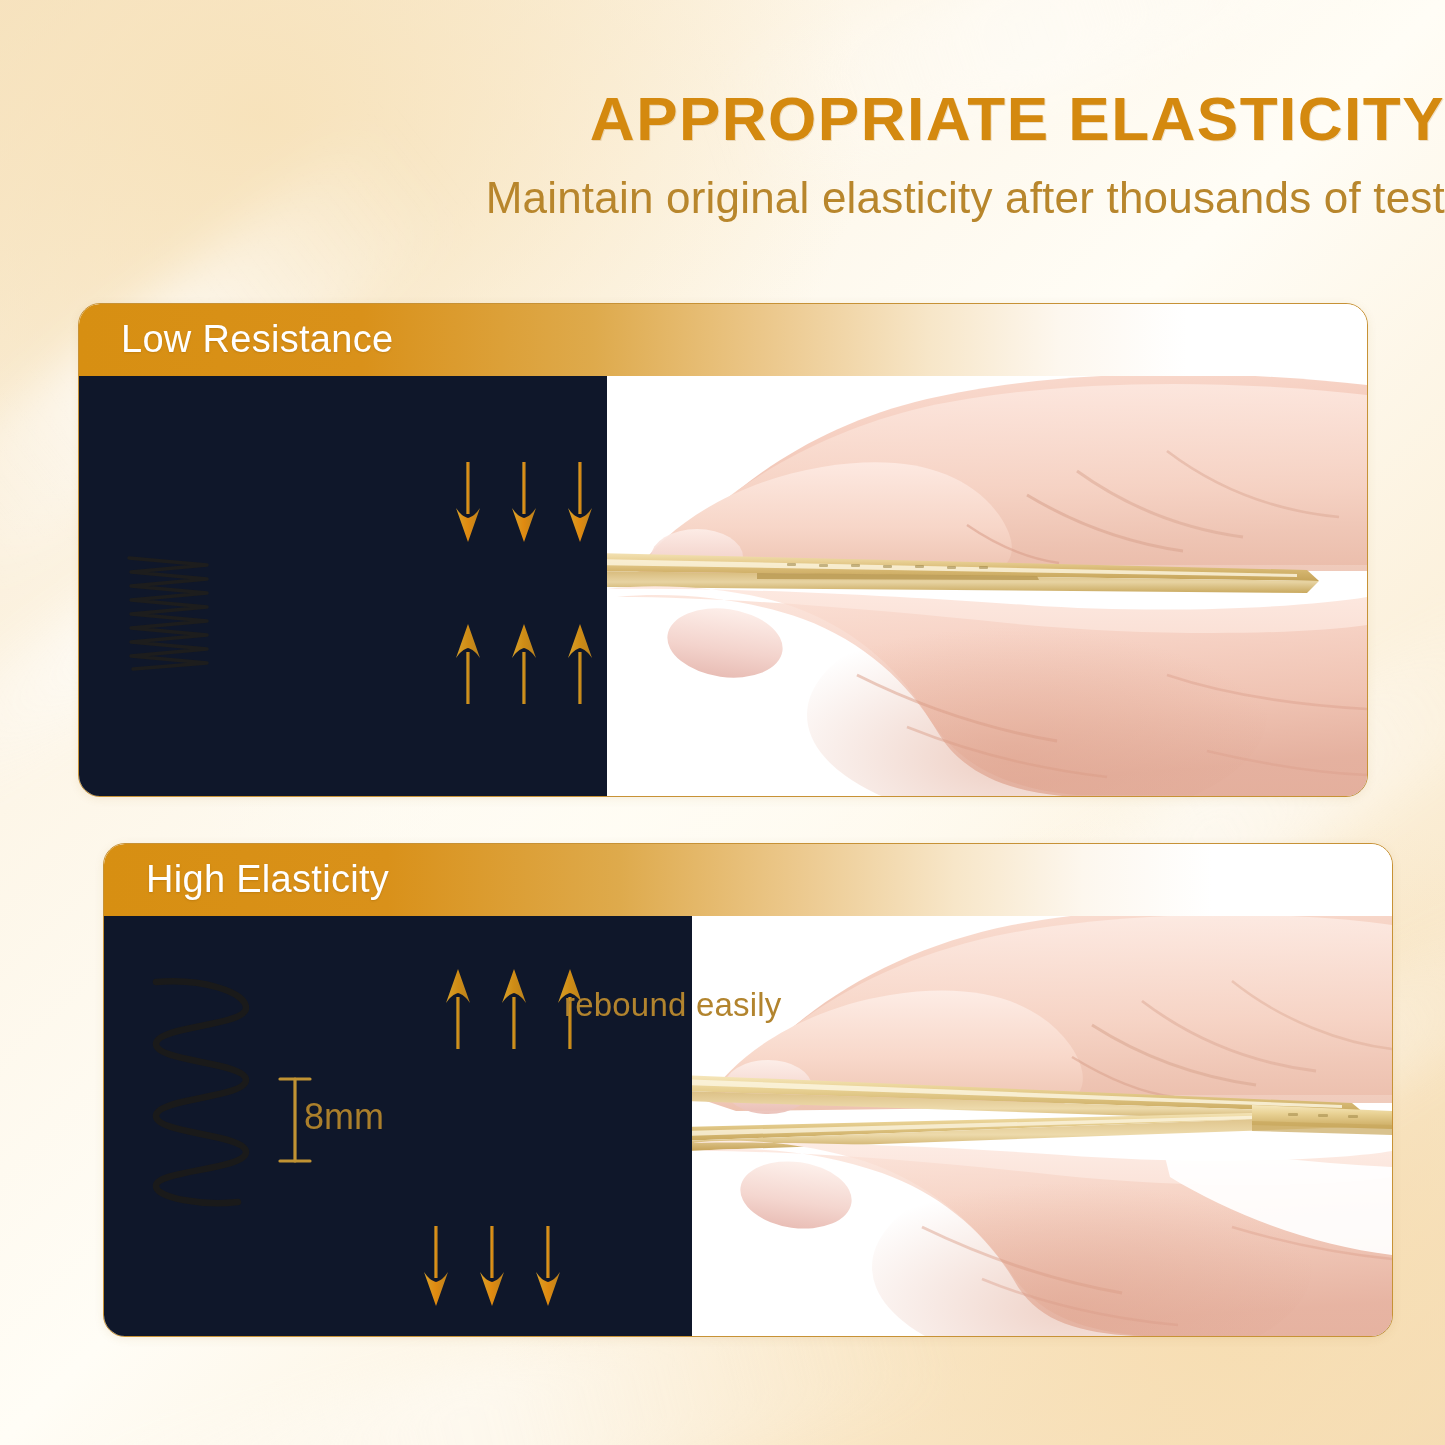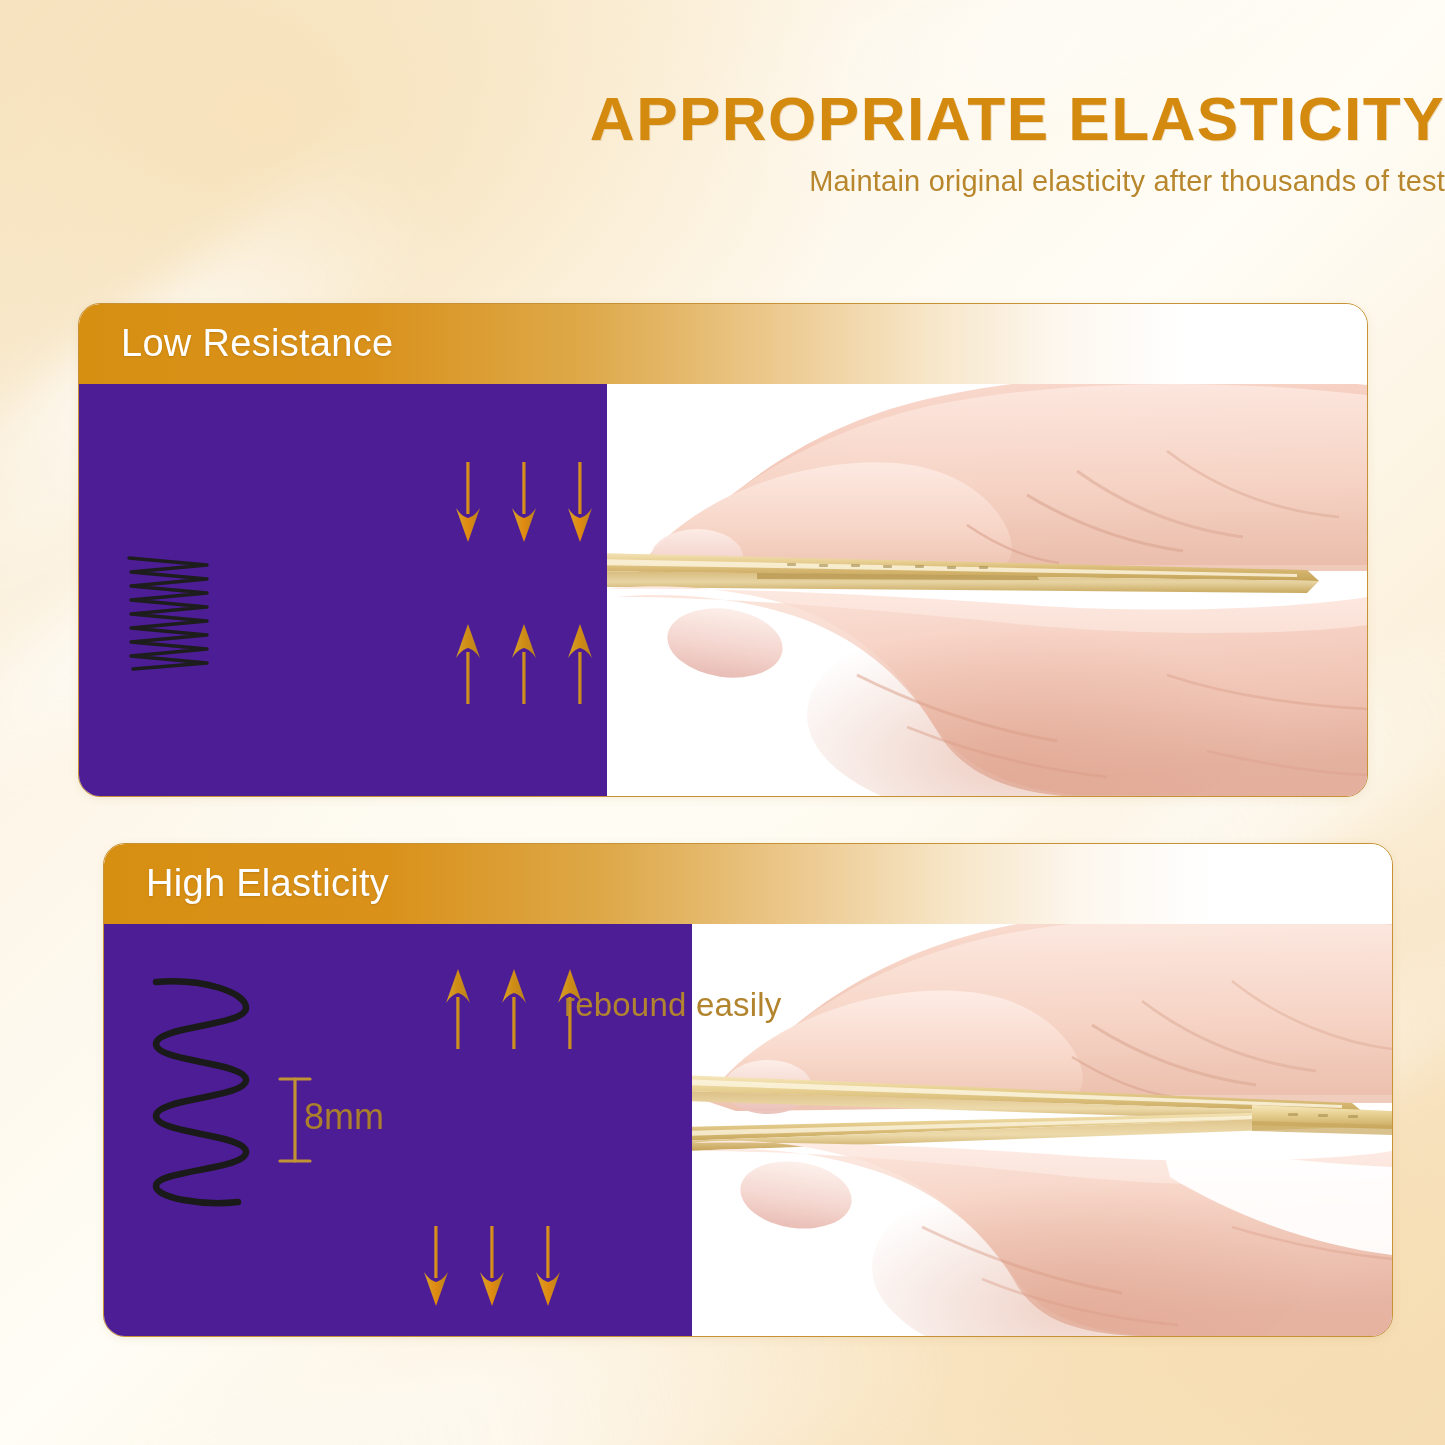--- a/index.html
+++ b/index.html
@@ -48,43 +48,43 @@
   }
   .title {
     font-size: 62px;
     font-weight: bold;
     letter-spacing: 1.5px;
     color: #d4890f;
     line-height: 1.05;
     text-shadow: 1px 1px 0 rgba(160,100,10,0.18);
   }
   .subtitle {
-    margin-top: 14px;
-    font-size: 29px;
+    margin-top: 22px;
+    font-size: 44px;
     color: #b8862c;
     letter-spacing: 0.2px;
   }
 
   
   .panel {
     position: absolute;
     border: 1.6px solid #c79236;
     border-radius: 22px;
     background: #ffffff;
     overflow: hidden;
     box-shadow: 0 2px 10px rgba(160,120,40,0.10);
   }
   #panel-low  { left: 78px; top: 303px;  width: 1290px; height: 494px; }
   #panel-high { left: 78px; top: 843px;  width: 1290px; height: 494px; margin-left: 25px; }
 
   .panel-banner {
     position: absolute;
     left: 0; top: 0;
     width: 100%;
-    height: 80px;
+    height: 72px;
     background: linear-gradient(90deg,
         #d78f12 0%,
         #d9911a 22%,
         #deaa4c 40%,
         #ecc98e 54%,
         #f7e6c8 66%,
         #fdf7ee 76%,
         #ffffff 86%,
         #ffffff 100%);
     border-top-left-radius: 20px;
@@ -98,21 +98,21 @@
     transform: translateY(-52%);
     font-size: 38px;
     color: #ffffff;
     letter-spacing: 0.3px;
     text-shadow: 0 1px 2px rgba(150,95,10,0.35);
   }
 
   .panel-body {
     position: absolute;
     left: 0; top: 72px; right: 0; bottom: 0;
-    background: #4c1d95;
+    background: #0f172a;
     overflow: hidden;
   }
 
   
   .spring { position: absolute; }
   #spring-compressed { left: 40px; top: 176px; width: 100px; height: 122px; }
   #spring-expanded   { left: 38px; top: 60px;  width: 118px; height: 232px; }
 
   
   .arrow-group { position: absolute; display: flex; gap: 28px; align-items: flex-end; }

